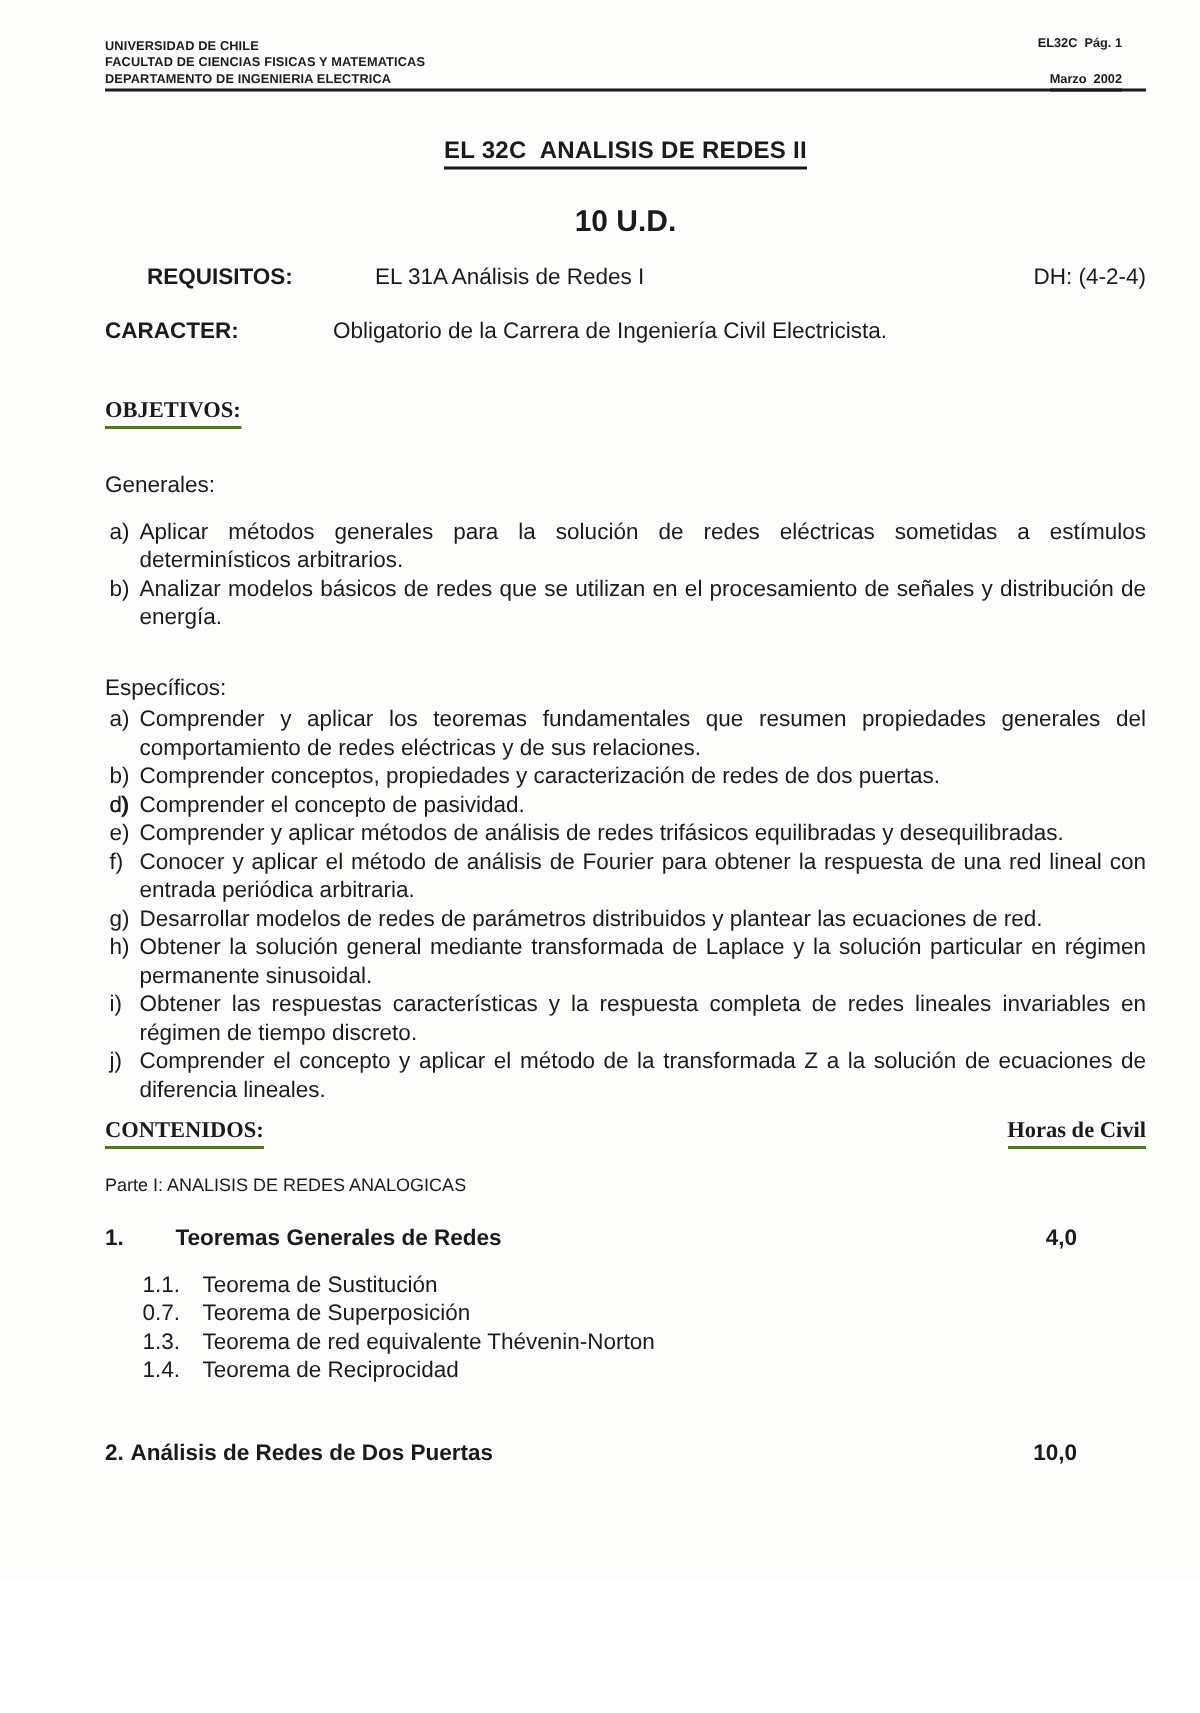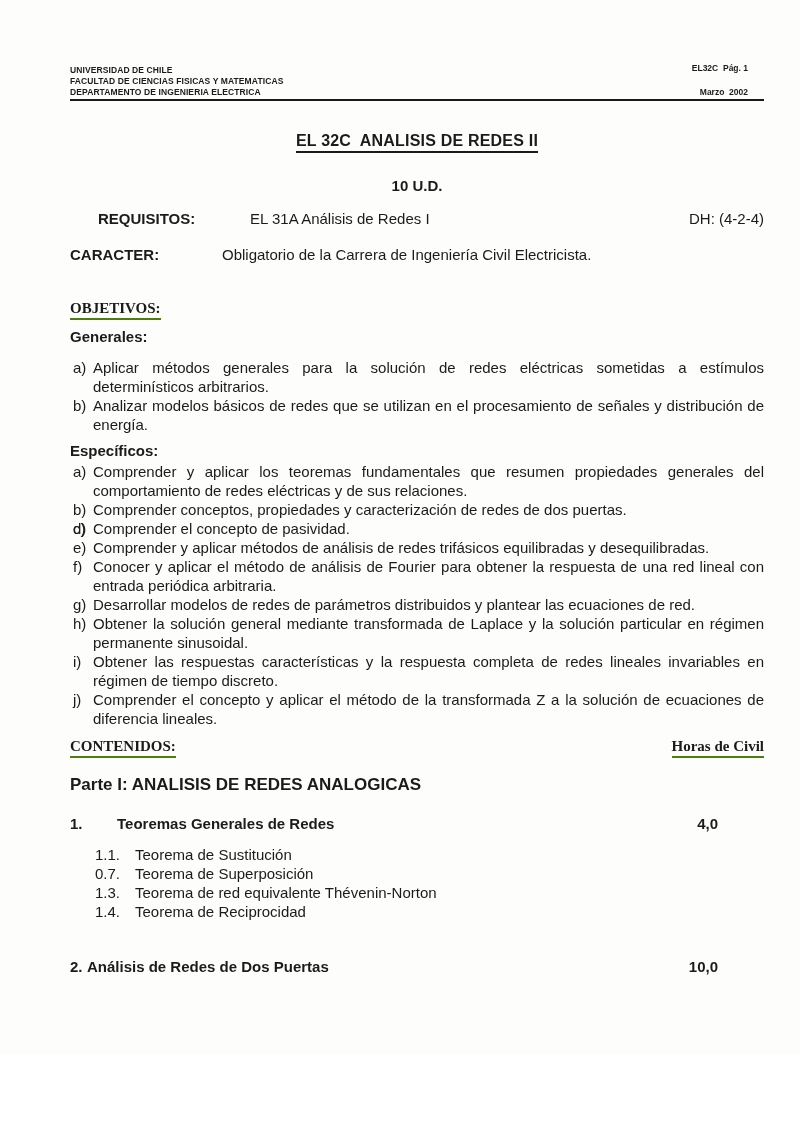--- a/index.html
+++ b/index.html
@@ -8,21 +8,21 @@
     background: #ffffff;
   }
   .page {
     position: relative;
     width: 800px;
     height: 1054px;
     background: #fdfdfc;
     font-family: "Liberation Sans", sans-serif;
     color: #1b1b1b;
     box-sizing: border-box;
-    padding: 63px 36px 0 70px;
+    padding: 23px 36px 0 70px;
     overflow: hidden;
   }
   
   .doc-header {
     display: flex;
     justify-content: space-between;
     align-items: flex-end;
     border-bottom: 2px solid #1a1a1a;
     padding-bottom: 1px;
   }
@@ -58,42 +58,42 @@
     letter-spacing: 0.2px;
   }
   .course-title span {
     white-space: pre;
     border-bottom: 2px solid #1a1a1a;
     padding-bottom: 2px;
   }
   .course-units {
     margin-top: 27px;
     text-align: center;
-    font-size: 15px;
+    font-size: 20px;
     font-weight: bold;
   }
   
   .info-row {
     display: flex;
     font-size: 15px;
     margin-top: 19px;
   }
   .info-row.first { margin-top: 16px; margin-left: 28px; }
   .info-label { width: 152px; font-weight: bold; flex: none; }
   .info-value { flex: 1 1 auto; }
   .info-extra { flex: none; }
   
   .h-underline {
     display: inline-block;
     border-bottom: 2px solid #4d7c0f;
     padding-bottom: 1px;
     font-family: Liberation Serif, serif;
   }
   .objetivos-heading { margin-top: 36px; font-size: 15px; font-weight: bold; }
-  .sub-heading { margin-top: 8px; font-size: 15px; font-weight: bold; }
+  .sub-heading { margin-top: 29px; font-size: 15px; font-weight: normal; }
   
   .items { margin-top: 13px; }
   .items.tight { margin-top: 3px; }
   .l-item {
     position: relative;
     padding-left: 23px;
     font-size: 15px;
     line-height: 19px;
     text-align: justify;
   }
@@ -103,21 +103,21 @@
     top: 0;
   }
   
   .contenidos-row {
     display: flex;
     justify-content: space-between;
     margin-top: 10px;
     font-size: 15px;
     font-weight: bold;
   }
-  .parte-heading { margin-top: 17px; font-size: 17px; font-weight: bold; }
+  .parte-heading { margin-top: 17px; font-size: 12px; font-weight: normal; }
   .section-row {
     display: flex;
     font-size: 15px;
     font-weight: bold;
   }
   .section-row.sec1 { margin-top: 20px; }
   .section-row.sec2 { margin-top: 37px; }
   .section-row .num { flex: none; }
   .sec1 .num { width: 47px; }
   .sec2 .num { width: 17px; }

